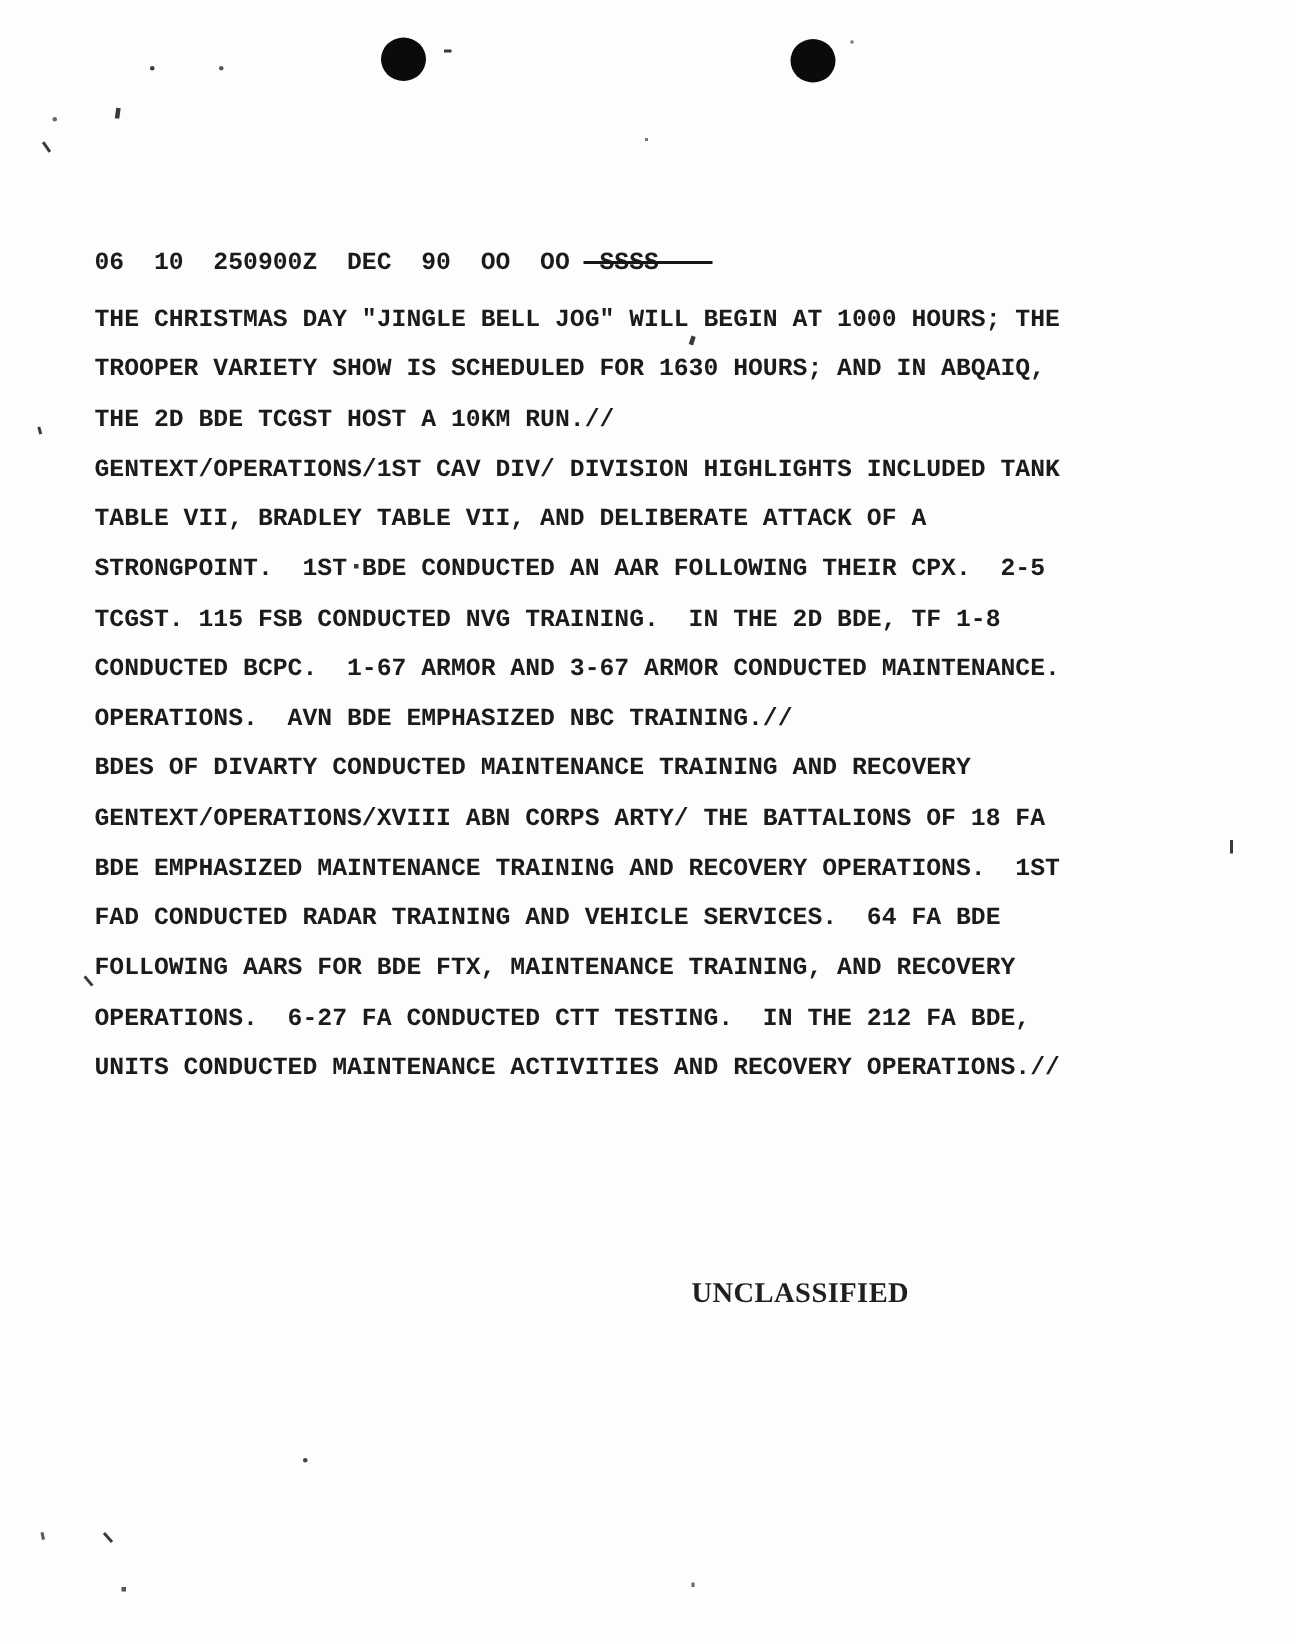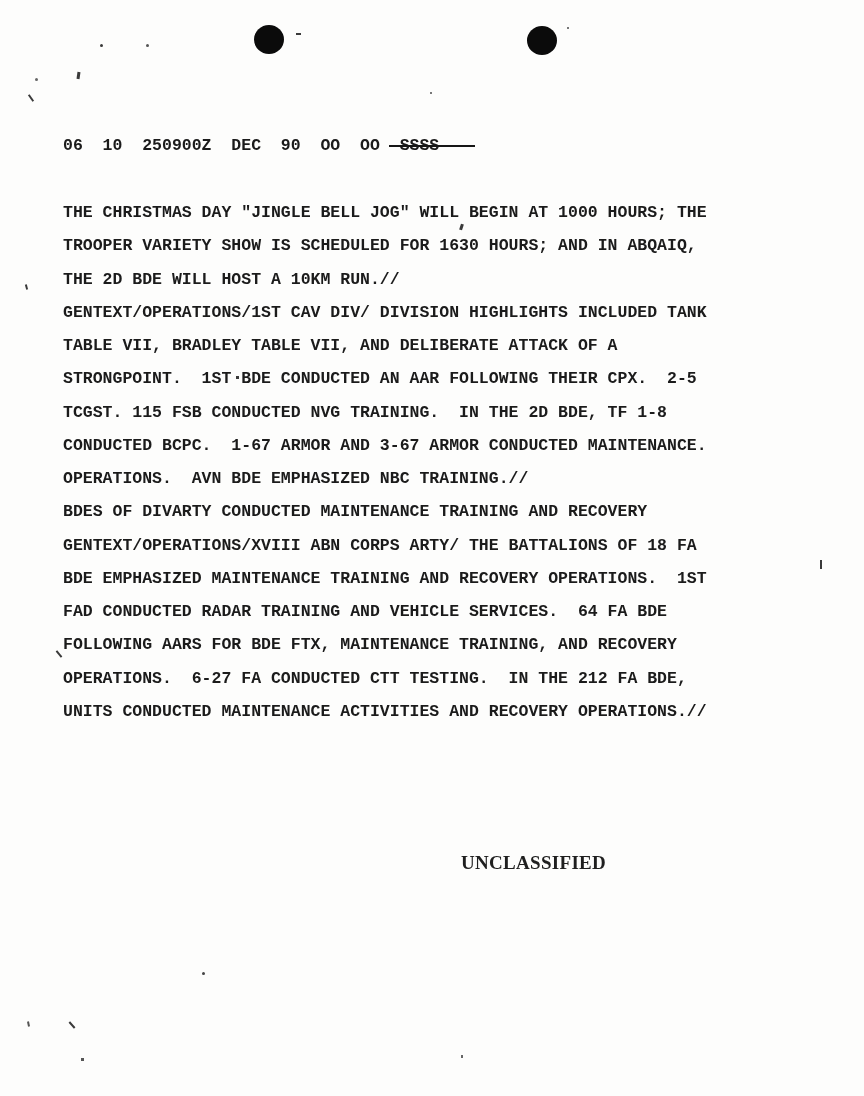--- a/index.html
+++ b/index.html
@@ -33,20 +33,21 @@
     left: 63px;
     top: 136px;
     font-size: 16.5px;
     font-weight: 700;
     white-space: pre;
     letter-spacing: 0px;
   }
   .struck {
     position: relative;
     display: inline-block;
+    margin-top: 29px;
   }
   .struck::after {
     content: "";
     position: absolute;
     left: -11px;
     width: 86px;
     top: 46%;
     height: 2.5px;
     background: #161616;
   }
@@ -112,21 +113,21 @@
 <div class="page">
 
   <div class="hole left"></div>
   <div class="hole right"></div>
 
   <div class="header-line"><span>06  10  250900Z  DEC  90  OO  OO  </span><span class="struck">SSSS</span></div>
 
   <div class="body-text">
       <div class="body-line">THE CHRISTMAS DAY "JINGLE BELL JOG" WILL BEGIN AT 1000 HOURS; THE</div>
       <div class="body-line">TROOPER VARIETY SHOW IS SCHEDULED FOR 1630 HOURS; AND IN ABQAIQ,</div>
-      <div class="body-line">THE 2D BDE WILL HOST A 10KM RUN.//</div>
+      <div class="body-line">THE 2D BDE TCGST HOST A 10KM RUN.//</div>
       <div class="body-line">GENTEXT/OPERATIONS/1ST CAV DIV/ DIVISION HIGHLIGHTS INCLUDED TANK</div>
       <div class="body-line">TABLE VII, BRADLEY TABLE VII, AND DELIBERATE ATTACK OF A</div>
       <div class="body-line">STRONGPOINT.  1ST BDE CONDUCTED AN AAR FOLLOWING THEIR CPX.  2-5</div>
       <div class="body-line">TCGST. 115 FSB CONDUCTED NVG TRAINING.  IN THE 2D BDE, TF 1-8</div>
       <div class="body-line">CONDUCTED BCPC.  1-67 ARMOR AND 3-67 ARMOR CONDUCTED MAINTENANCE.</div>
       <div class="body-line">OPERATIONS.  AVN BDE EMPHASIZED NBC TRAINING.//</div>
       <div class="body-line">BDES OF DIVARTY CONDUCTED MAINTENANCE TRAINING AND RECOVERY</div>
       <div class="body-line">GENTEXT/OPERATIONS/XVIII ABN CORPS ARTY/ THE BATTALIONS OF 18 FA</div>
       <div class="body-line">BDE EMPHASIZED MAINTENANCE TRAINING AND RECOVERY OPERATIONS.  1ST</div>
       <div class="body-line">FAD CONDUCTED RADAR TRAINING AND VEHICLE SERVICES.  64 FA BDE</div>

